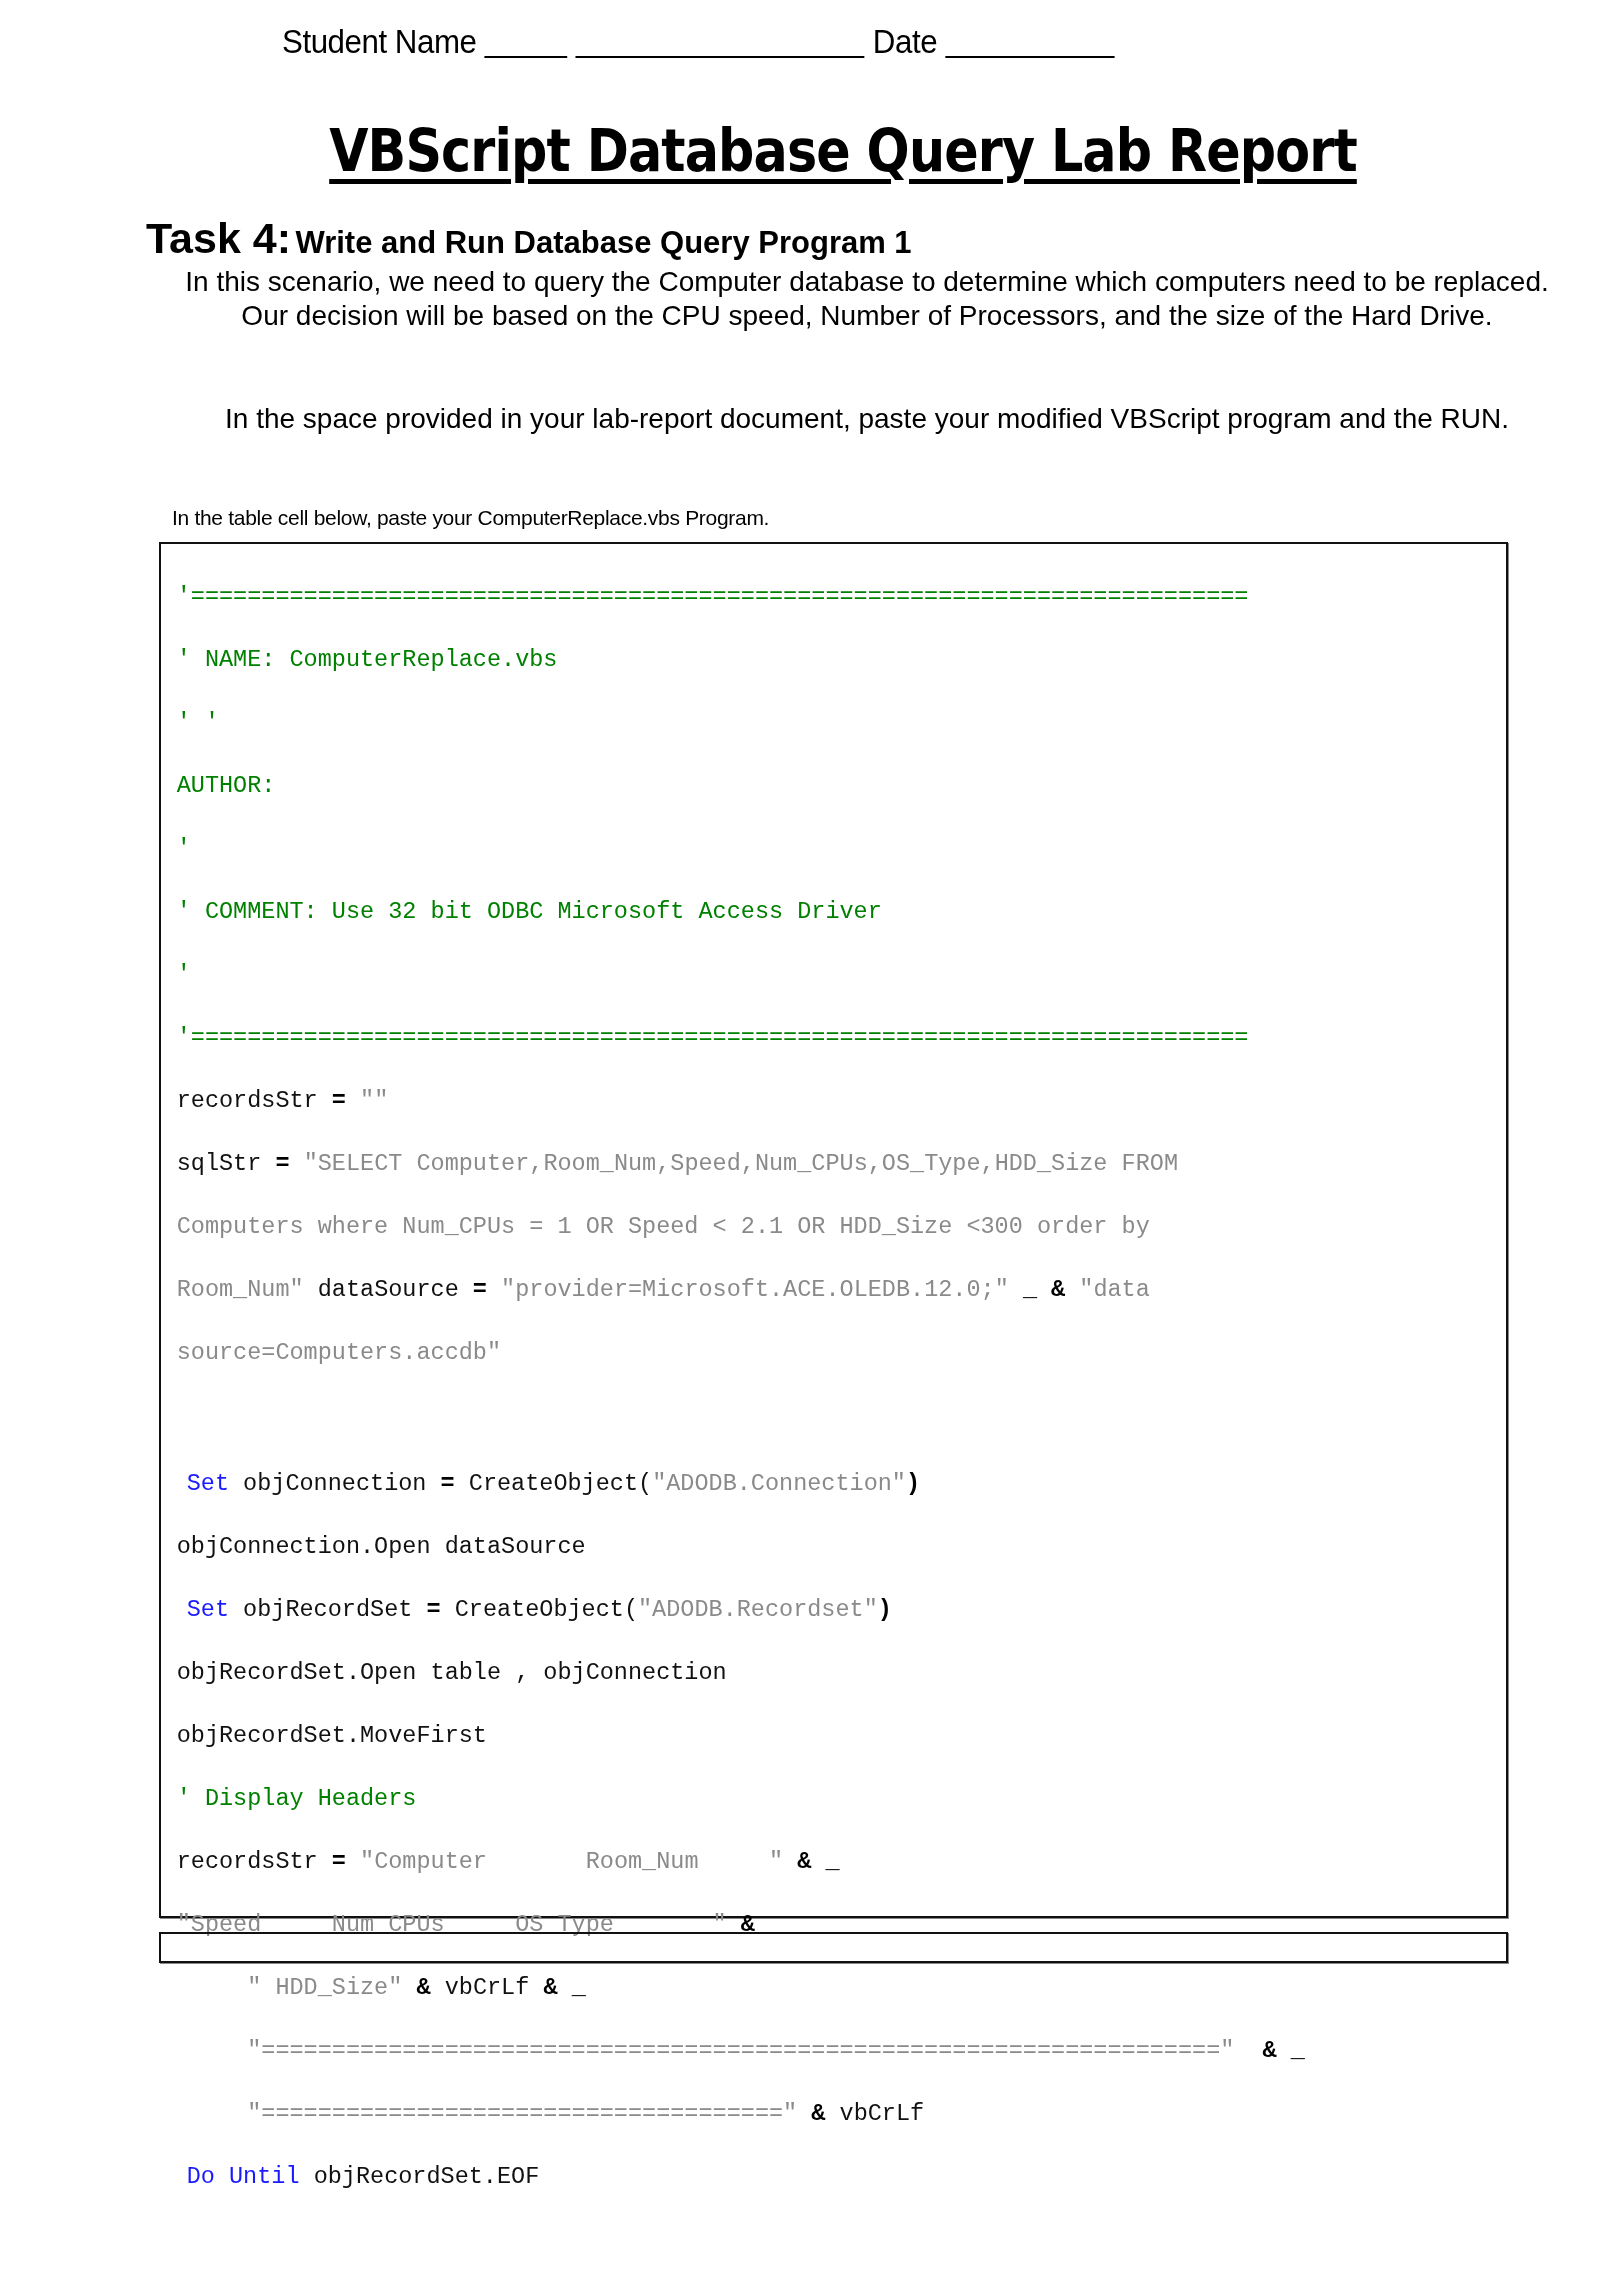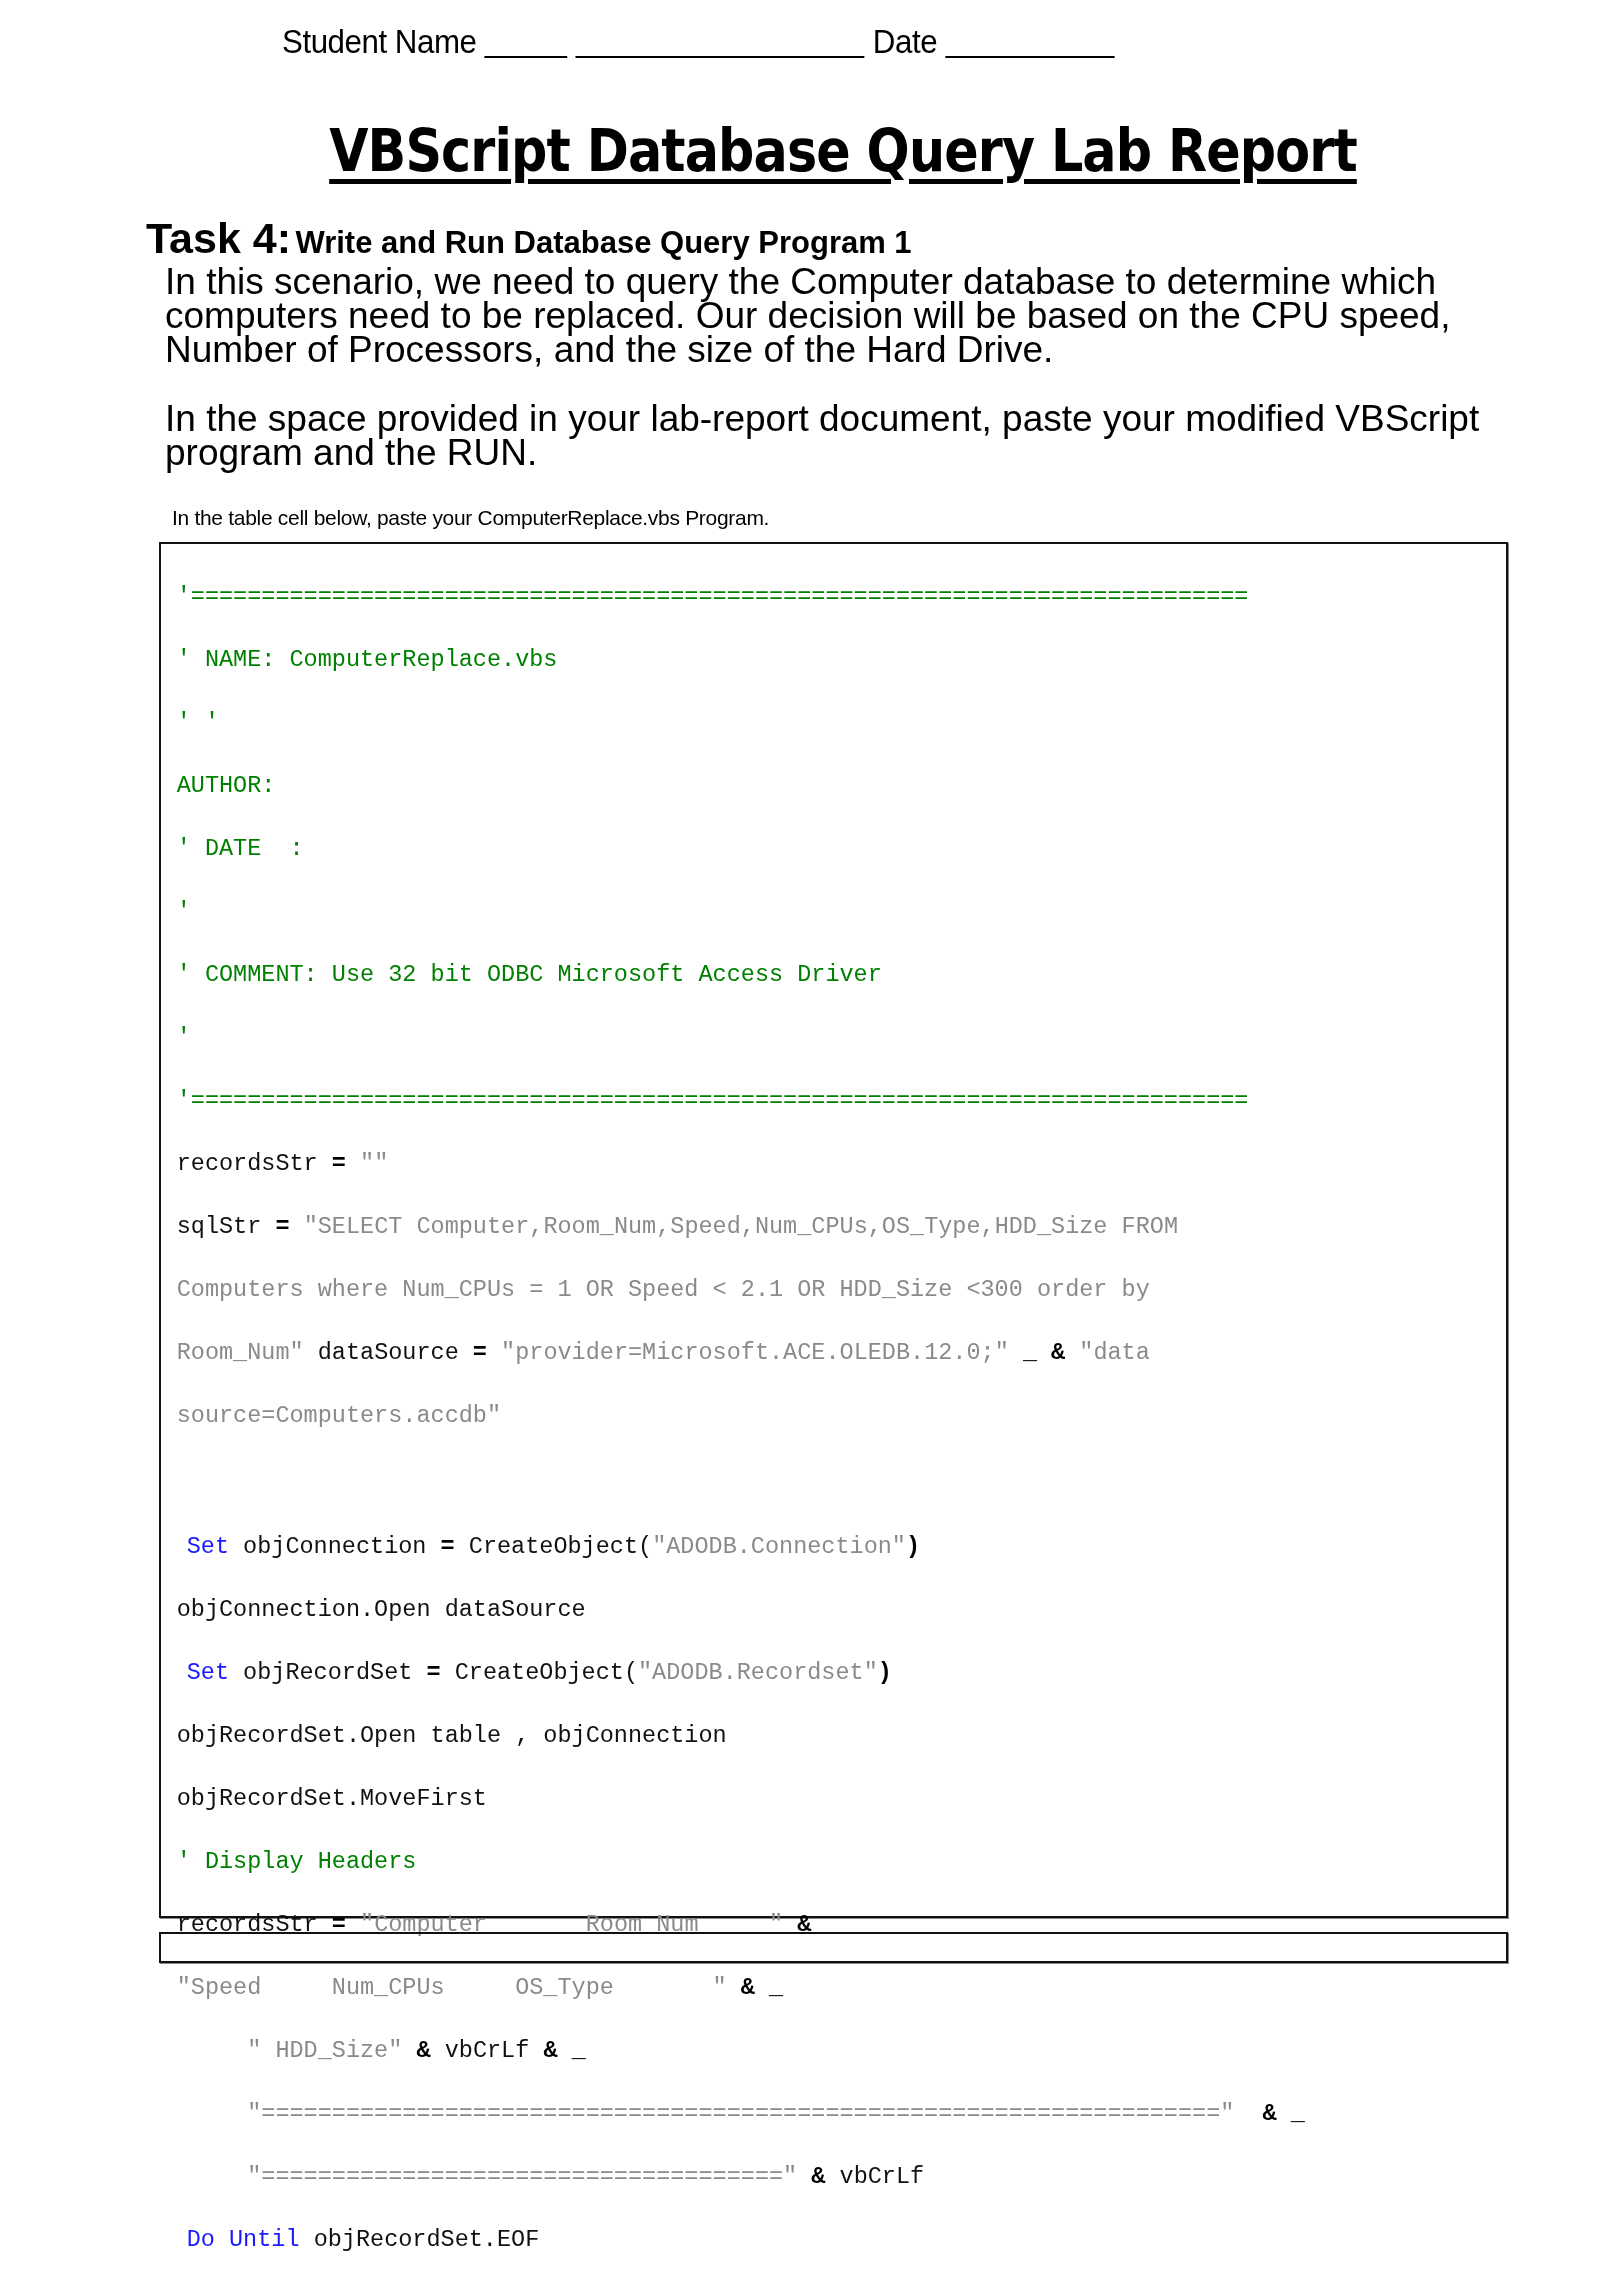--- a/index.html
+++ b/index.html
@@ -56,25 +56,26 @@
       white-space: nowrap;
     }
     .task-heading .task-num {
       font-size: 43px;
     }
     .task-heading .task-sub {
       font-size: 31px;
     }
     .para {
       position: absolute;
-      left: 165px;
+      left: 171px;
       width: 1392px;
       font-family: "Liberation Sans", sans-serif;
-      font-size: 37px;
+      font-size: 28px;
       line-height: 34px;
+      text-align: center;
     }
     #p1 { top: 265px; }
     #p2 { top: 402px; }
     .table-caption {
       position: absolute;
       left: 172px;
       top: 506px;
       font-family: Liberation Sans, sans-serif;
       font-size: 21px;
       letter-spacing: -0.3px;
@@ -133,21 +134,20 @@
 <div class="para" id="p2">In the space provided in your lab-report document, paste your modified VBScript program and the RUN.</div>
 
 <div class="table-caption">In the table cell below, paste your ComputerReplace.vbs Program.</div>
 
 <div class="code-cell">
   <div class="code">
     <span class="ln c-com">'===========================================================================</span>
     <span class="ln c-com">' NAME: ComputerReplace.vbs</span>
     <span class="ln c-com">' '</span>
     <span class="ln c-com">AUTHOR:</span>
-    <span class="ln c-com">' DATE  :</span>
     <span class="ln c-com">'</span>
     <span class="ln c-com">' COMMENT: Use 32 bit ODBC Microsoft Access Driver</span>
     <span class="ln c-com">'</span>
     <span class="ln c-com">'===========================================================================</span>
     <span class="ln"><span>recordsStr</span> <span class="c-op">=</span> <span class="c-str">""</span></span>
     <span class="ln"><span>sqlStr</span> <span class="c-op">=</span> <span class="c-str">"SELECT Computer,Room_Num,Speed,Num_CPUs,OS_Type,HDD_Size FROM</span></span>
     <span class="ln c-str">Computers where Num_CPUs = 1 OR Speed &lt; 2.1 OR HDD_Size &lt;300 order by</span>
     <span class="ln"><span class="c-str">Room_Num"</span> <span>dataSource</span> <span class="c-op">=</span> <span class="c-str">"provider=Microsoft.ACE.OLEDB.12.0;"</span> <span>_</span> <span class="c-op">&amp;</span> <span class="c-str">"data</span></span>
     <span class="ln c-str">source=Computers.accdb"</span>
     <span class="gap2"></span>

